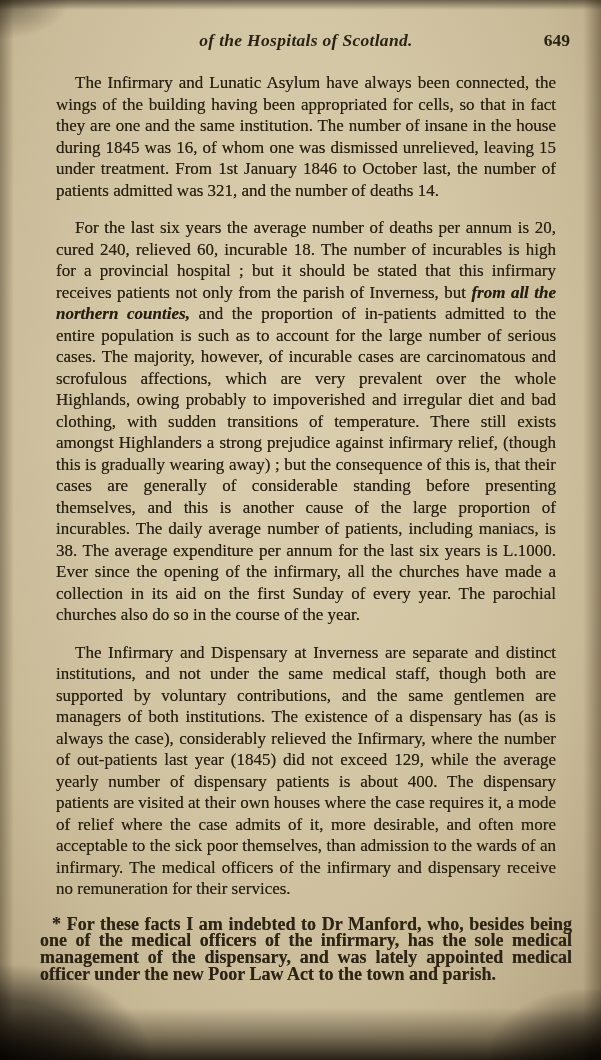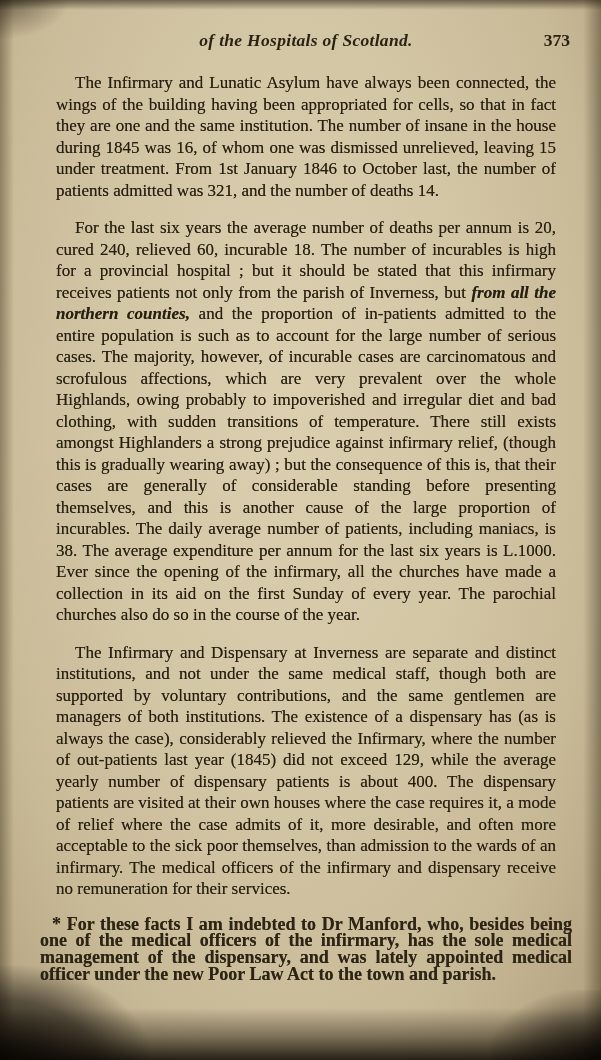--- a/index.html
+++ b/index.html
@@ -108,21 +108,21 @@
 </head>
 <body>
 
 <div class="scan">
   <div class="page">
 
     <div class="content">
 
       <div class="header">
         <span class="running-title">of the Hospitals of Scotland.</span>
-        <span class="page-number">373</span>
+        <span class="page-number">649</span>
       </div>
 
       <div class="body-text" id="paragraphs">
           <p><span>The Infirmary and Lunatic Asylum have always been connected, the wings of the building having been appropriated for cells, so that in fact they are one and the same institution.  The number of insane in the house during 1845 was 16, of whom one was dismissed unrelieved, leaving 15 under treatment.  From 1st January 1846 to October last, the number of patients admitted was 321, and the number of deaths 14.</span></p>
           <p><span>For the last six years the average number of deaths per annum is 20, cured 240, relieved 60, incurable 18.  The number of incurables is high for a provincial hospital ;  but it should be stated that this infirmary receives patients not only from the parish of Inverness, but </span><span class="it">from all the northern counties,</span><span> and the proportion of in-patients admitted to the entire population is such as to account for the large number of serious cases.  The majority, however, of incurable cases are carcinomatous and scrofulous affections, which are very prevalent over the whole Highlands, owing probably to impoverished and irregular diet and bad clothing, with sudden transitions of temperature.  There still exists amongst Highlanders a strong prejudice against infirmary relief, (though this is gradually wearing away) ;  but the consequence of this is, that their cases are generally of considerable standing before presenting themselves, and this is another cause of the large proportion of incurables.  The daily average number of patients, including maniacs, is 38.  The average expenditure per annum for the last six years is L.1000.  Ever since the  opening of the infirmary, all the churches have made a  collection  in its aid on the first Sunday of every year.  The parochial churches also do so in the course of the year.</span></p>
           <p><span>The Infirmary and Dispensary at Inverness are separate and distinct institutions, and not under the same medical staff, though both are supported by voluntary contributions, and the same gentlemen are managers of both institutions.  The existence of a dispensary has (as is always the case), considerably relieved the Infirmary, where the number of out-patients last year (1845) did not exceed 129, while the average yearly number of dispensary patients is about 400.  The dispensary patients are visited at their own houses where the case requires it, a mode of relief where the  case admits of it, more desirable, and often more acceptable to  the  sick  poor themselves, than admission to the wards of an infirmary.  The medical officers of the infirmary and dispensary receive no remuneration for their services.</span></p>
         </div>
 
       <div class="footnote"><span>*</span><span> For these facts I am indebted to Dr Manford, who, besides being one of the medical officers of the infirmary, has the sole medical management of the dispensary, and was lately appointed medical officer under the new Poor Law Act to the town and parish.</span></div>
 

